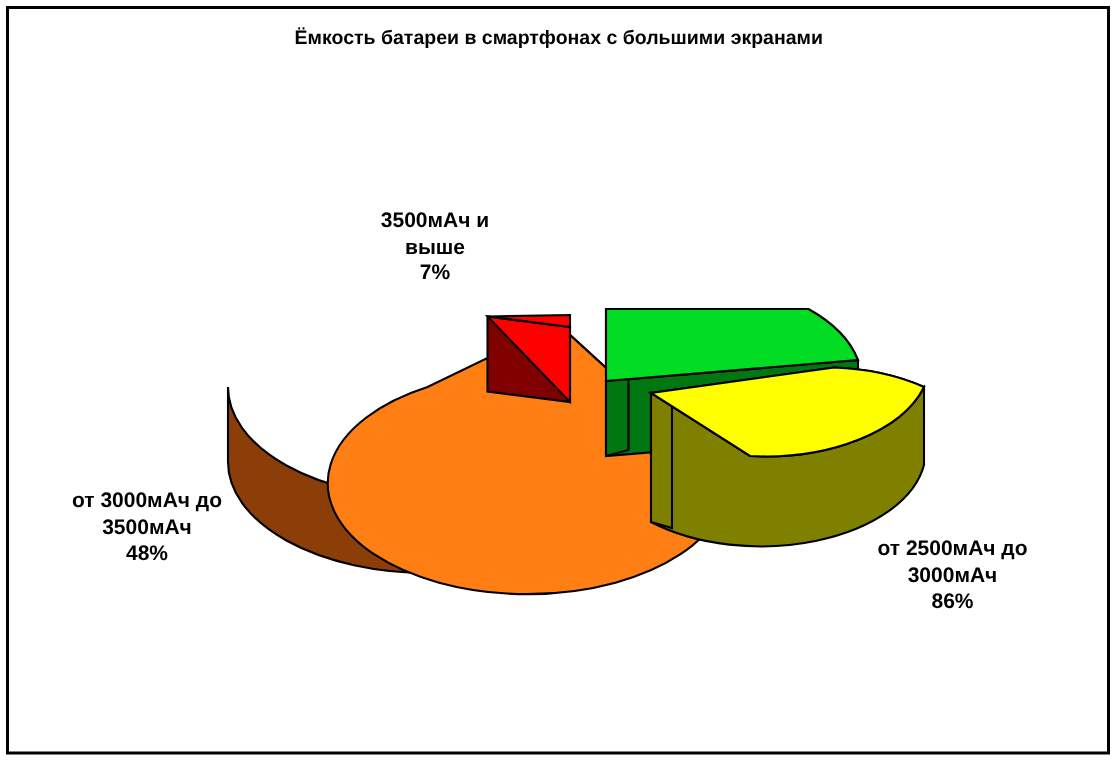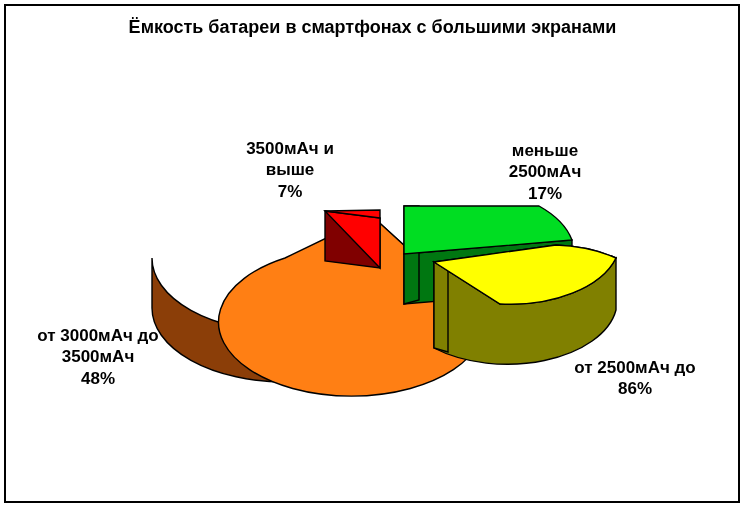--- a/index.html
+++ b/index.html
@@ -26,35 +26,35 @@
     border: 2px solid #000000;
     box-sizing: border-box;
     pointer-events: none;
   }
   #chart-title {
     position: absolute;
     left: 0;
     top: 17px;
     width: 745px;
     text-align: center;
-    font-size: 18px;
+    font-size: 13px;
     font-weight: bold;
     color: #000000;
     letter-spacing: 0px;
     white-space: nowrap;
   }
   #pie-svg {
     position: absolute;
     left: 0;
     top: 0;
   }
   .slice-label {
     position: absolute;
     text-align: center;
-    font-size: 17px;
+    font-size: 14px;
     font-weight: bold;
     color: #000000;
     line-height: 1.25;
     white-space: nowrap;
   }
   .slice-label .pct {
     font-weight: bold;
   }
   #label-red    { left: 215px; top: 138px; width: 150px; }
   #label-green  { left: 455px; top: 140px; width: 180px; }
@@ -118,28 +118,24 @@
     </g>
 
   </svg>
 
   <div class="slice-label" id="label-red" style="color: rgb(0, 0, 0);">
     <div>3500мАч и</div>
     <div>выше</div>
     <div class="pct">7%</div>
   </div>
 
-  <div class="slice-label" id="label-green" style="color: rgb(0, 0, 0);">
-    <div>меньше</div>
-    <div>2500мАч</div>
-    <div class="pct">17%</div>
-  </div>
 
   <div class="slice-label" id="label-yellow" style="color: rgb(0, 0, 0);">
     <div>от 2500мАч до</div>
+    <div>3000мАч</div>
     <div class="pct">86%</div>
   </div>
 
   <div class="slice-label" id="label-orange" style="color: rgb(0, 0, 0);">
     <div>от 3000мАч до</div>
     <div>3500мАч</div>
     <div class="pct">48%</div>
   </div>
 
 </div>

